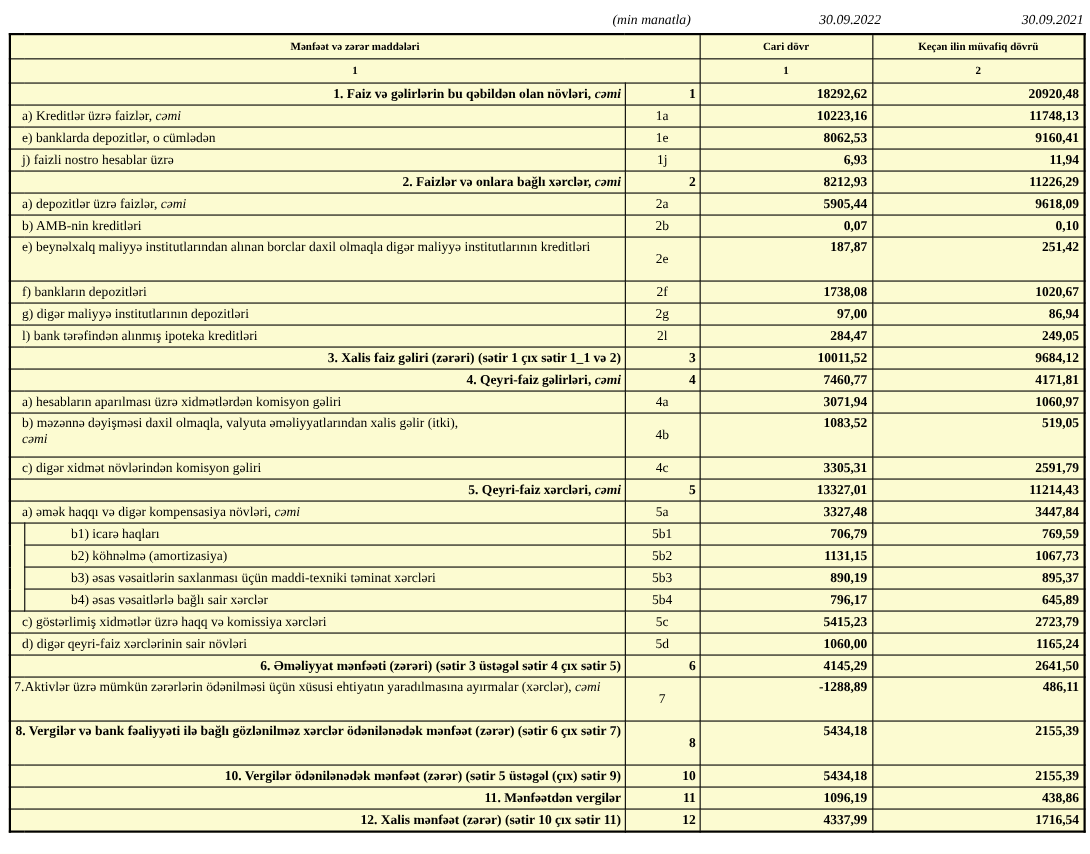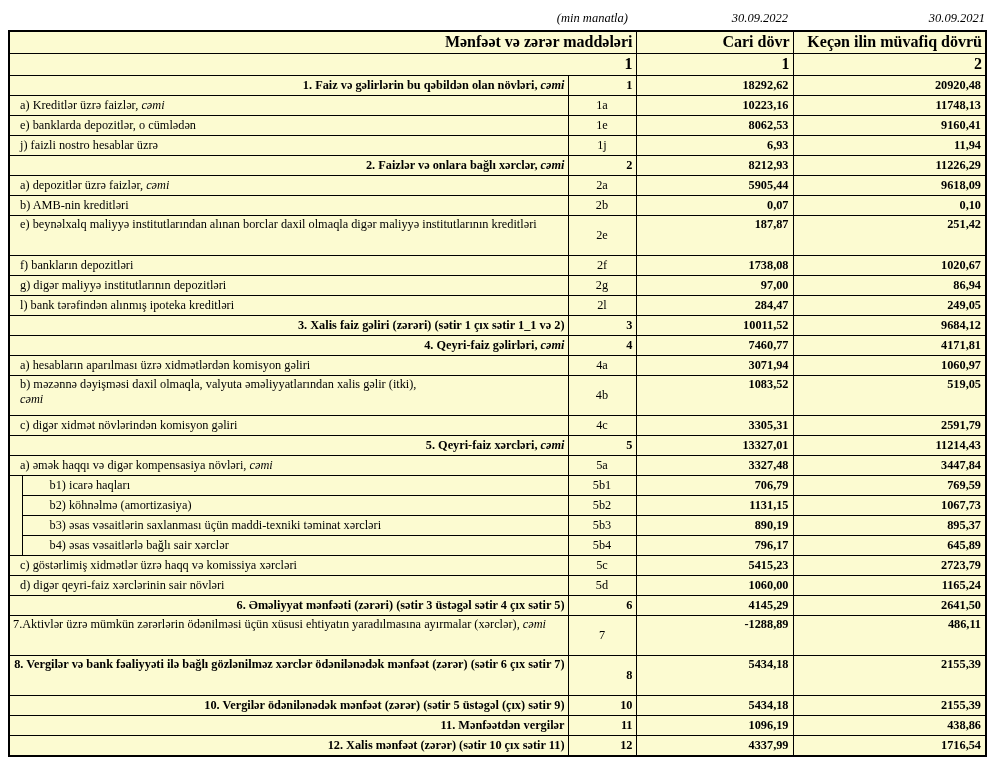--- a/index.html
+++ b/index.html
@@ -25,52 +25,52 @@
   }
   .meta {
     position: relative;
     height: 15px;
     margin-top: 11px;
     font-style: italic;
     font-size: 12.5px;
   }
   .meta span { position: absolute; white-space: nowrap; }
   .unit-note  { right: 363px; }
-  .date-cur   { right: 203px; }
+  .date-cur   { right: 190px; }
   .date-prev  { right: 6px; }
 
   table.pnl {
     border-collapse: collapse;
     table-layout: fixed;
     width: 977px;
     margin: 4px 6px 0 8px;
     background: #FCFBD1;
     font-size: 12.3px;
   }
   table.pnl { border: 2.5px solid #000; }
   .pnl th, .pnl td {
     border: 1.5px solid #000;
     padding: 1px 3px;
     vertical-align: middle;
     line-height: 1.18;
     overflow: hidden;
   }
   .pnl thead th {
     font-weight: bold;
-    text-align: right;
-    font-size: 16px;
+    text-align: center;
+    font-size: 10px;
     height: 19px;
   }
   .pnl tbody tr { height: 20px; }
   .pnl tbody tr.tall { height: 40px; padding-left: 33px; }
 
   td.lbl  { text-align: left; }
   td.lbl.i0 { padding-left: 3px; }
   td.lbl.i1 { padding-left: 10px; }
-  td.lbl.i2 { padding-left: 27px; }
+  td.lbl.i2 { padding-left: 42px; }
   td.lbl.justify { text-align: justify; }
   td.code { text-align: center; }
   td.val  { text-align: right; font-weight: bold; padding-right: 4px; }
   tr.bold td.lbl, tr.bold td.code { font-weight: bold; text-align: right; }
   tr.tall td.lbl, tr.tall td.val { vertical-align: top; }
   td.spacer { padding: 0; }
   .lbl-italic { font-style: italic; }
   .lbl-italic.block { display: block; }
 </style>
 </head>

